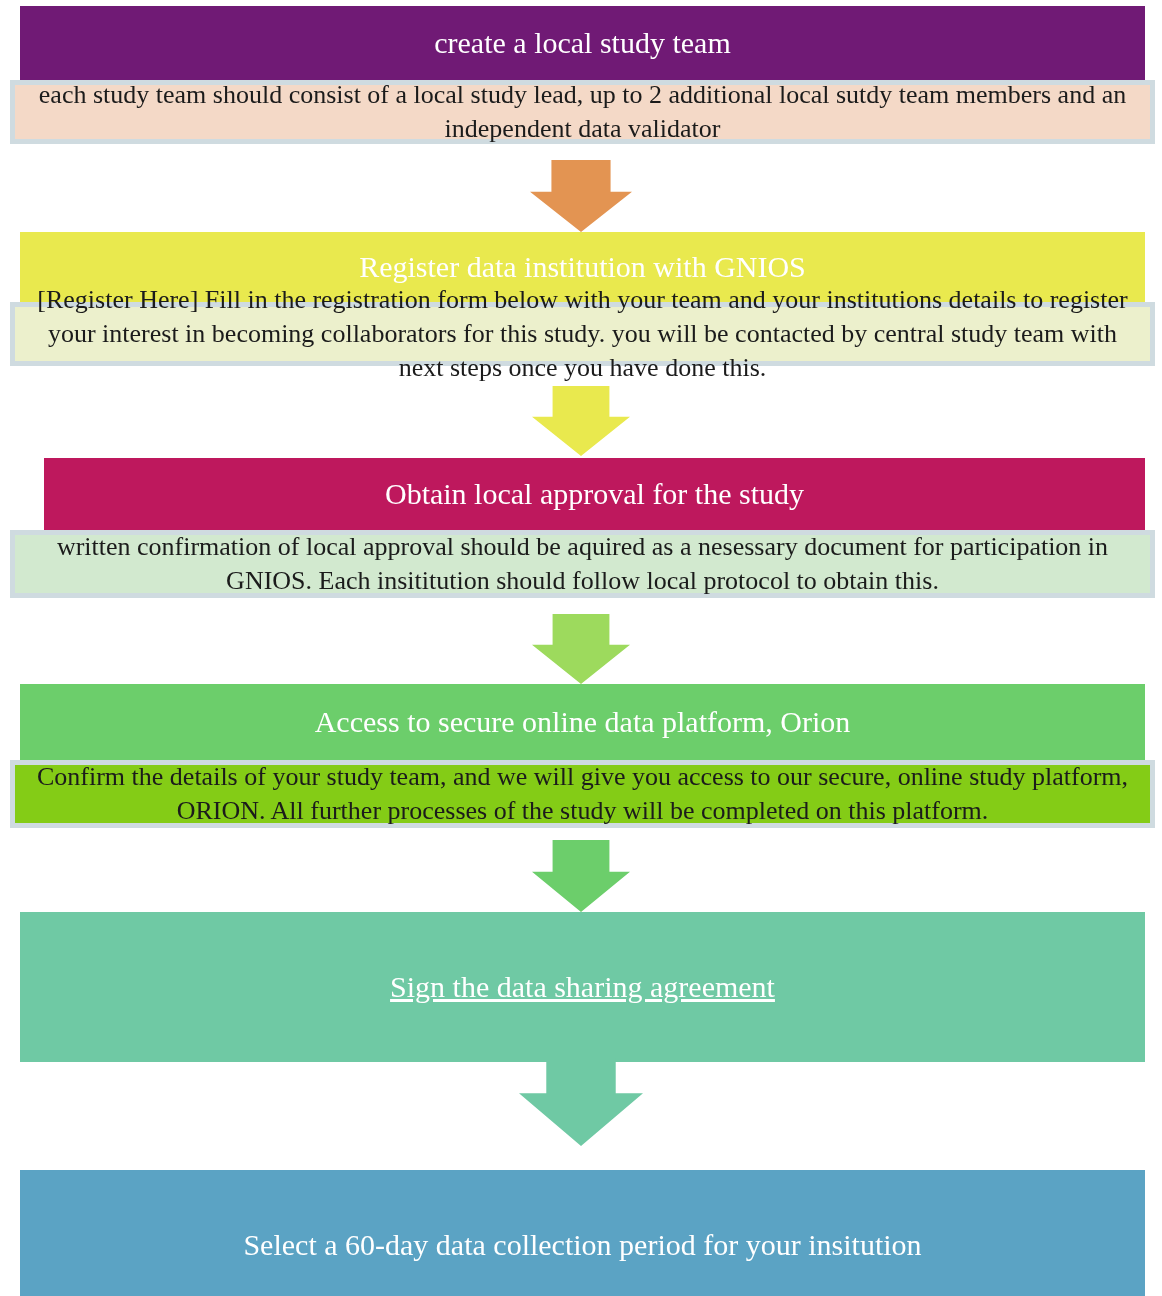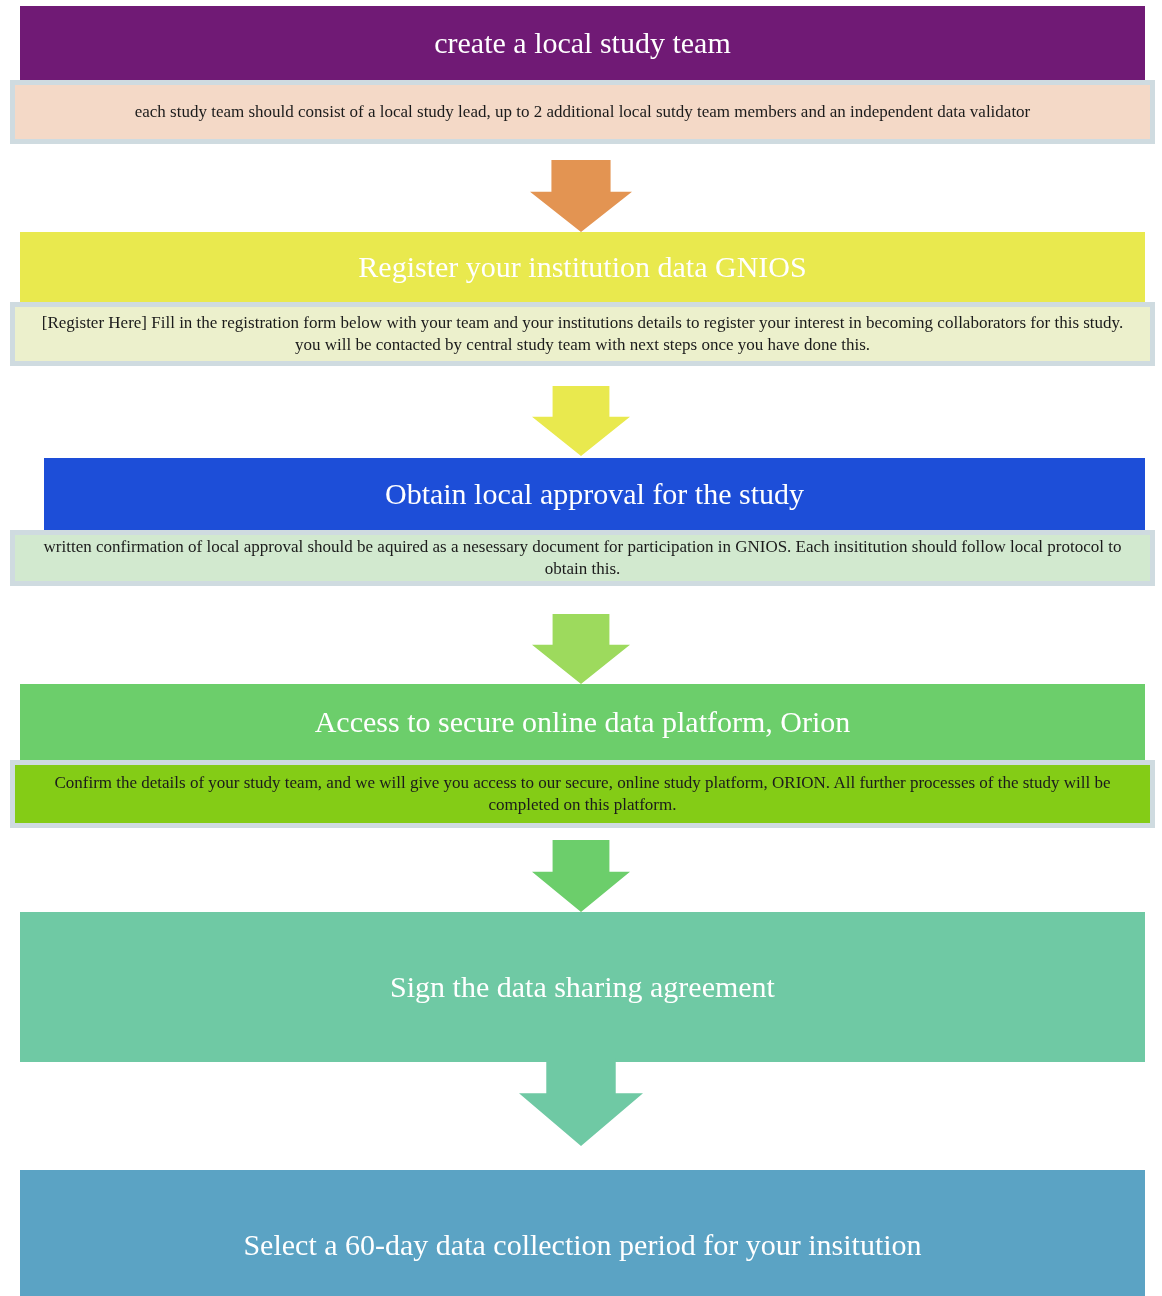--- a/index.html
+++ b/index.html
@@ -23,21 +23,21 @@
     font-weight:400;
     line-height:1.15;
     padding:0 14px;
   }
 
   .desc {
     position:relative;
     margin:0 7px 0 10px;
     border:5px solid #cfdbe0;
     color:#1b1b1b;
-    font-size:17px;
+    font-size:26px;
     line-height:1.32;
     text-align:center;
     display:flex; align-items:center; justify-content:center;
     padding:8px 16px;
   }
 
   
   .arrow {
     position:absolute;
     left:50%;
@@ -59,53 +59,53 @@
     </div>
     <div class="desc" style="height:64px; background:#f4d9c7;">
       <span>each study team should consist of a local study lead, up to 2 additional local sutdy team members and an independent data validator</span>
     </div>
   </div>
 
   <div class="arrow" style="top:160px; width:102px; height:72px; background:#e39452;"></div>
 
   <div class="step" style="top:232px;">
     <div class="hdr" style="height:70px; background:#e9e94e;">
-      <span>Register your institution data GNIOS</span>
+      <span>Register data institution with GNIOS</span>
     </div>
     <div class="desc" style="height:64px; background:#ecf0cc;">
       <span>[Register Here] Fill in the registration form below with your team and your institutions details to register your interest in becoming collaborators for this study. you will be contacted by central study team with next steps once you have done this.</span>
     </div>
   </div>
 
   <div class="arrow" style="top:386px; width:98px; height:70px; background:#e9e94e;"></div>
 
   <div class="step" style="top:458px;">
-    <div class="hdr" style="height:72px; background:#1d4ed8;margin-left:44px;">
+    <div class="hdr" style="height:72px; background:#be185d;margin-left:44px;">
       <span>Obtain local approval for the study</span>
     </div>
-    <div class="desc" style="height:56px; background:#d2e9cf;">
+    <div class="desc" style="height:68px; background:#d2e9cf;">
       <span>written confirmation of local approval should be aquired as a nesessary document for participation in GNIOS. Each insititution should follow local protocol to obtain this.</span>
     </div>
   </div>
 
   <div class="arrow" style="top:614px; width:98px; height:70px; background:#9dda5d;"></div>
 
   <div class="step" style="top:684px;">
     <div class="hdr" style="height:76px; background:#6cce6b;">
       <span>Access to secure online data platform, Orion</span>
     </div>
     <div class="desc" style="height:68px; background:#84cc16;">
       <span>Confirm the details of your study team, and we will give you access to our secure, online study platform, ORION. All further processes of the study will be completed on this platform.</span>
     </div>
   </div>
 
   <div class="arrow" style="top:840px; width:98px; height:72px; background:#6cce6b;"></div>
 
   <div class="step" style="top:912px;">
-    <div class="hdr" style="height:150px; background:#6fc9a4;">
+    <div class="hdr" style="height:150px; background:#6fc9a4;text-decoration:underline;">
       <span>Sign the data sharing agreement</span>
     </div>
   </div>
 
   <div class="arrow big" style="top:1058px; width:124px; height:88px; background:#6fc9a4;"></div>
 
   <div class="step" style="top:1145px;margin-top:25px;">
     <div class="hdr" style="height:151px; background:#5ba3c4;">
       <span>Select a 60-day data collection period for your insitution</span>
     </div>

